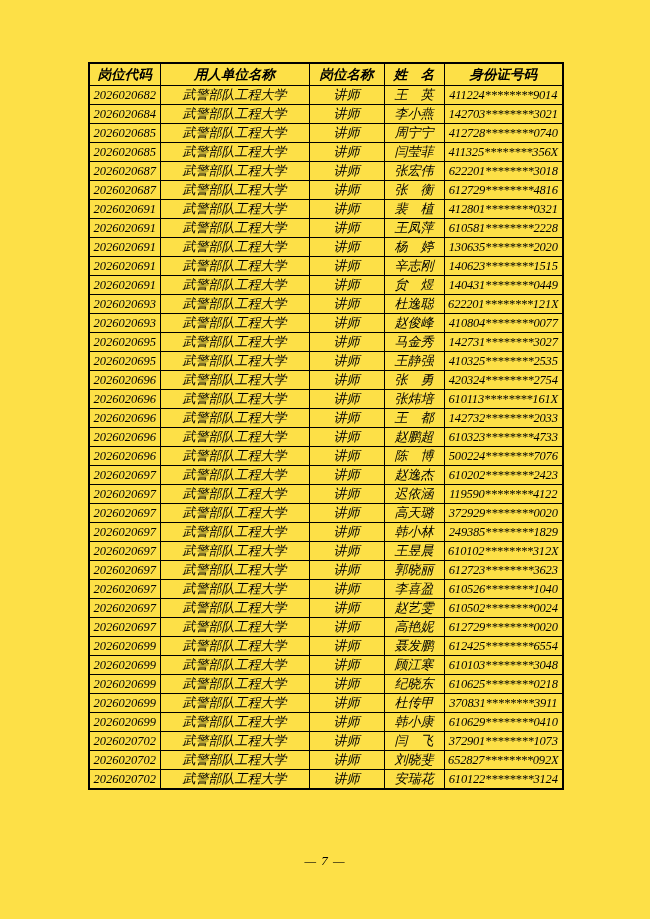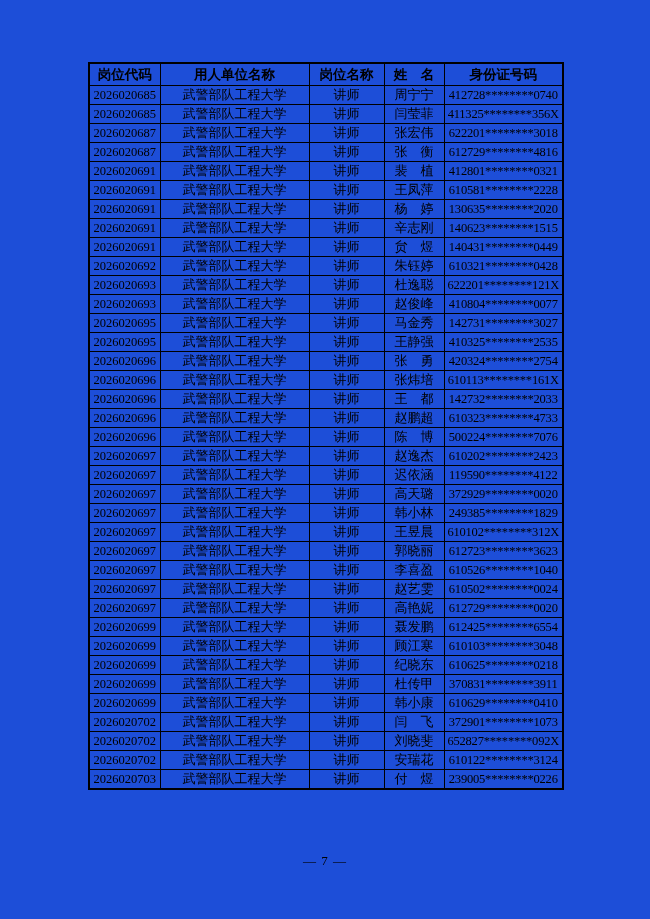--- a/index.html
+++ b/index.html
@@ -12,21 +12,22 @@
     height: 919px;
     position: relative;
     font-family: "Liberation Serif", "DejaVu Serif", serif;
     color: #000000;
   }
   .page {
     position: absolute;
     left: 0; top: 0;
     width: 650px;
     height: 919px;
-    background: #1d4ed8;
+    background: #fde047;
+    font-style: italic;
   }
   table.roster {
     position: absolute;
     left: 88px;
     top: 62px;
     width: 474px;
     border-collapse: collapse;
     table-layout: fixed;
     border: 2px solid #000000;
   }
@@ -83,20 +84,34 @@
       <tr>
         <th>岗位代码</th>
         <th>用人单位名称</th>
         <th>岗位名称</th>
         <th>姓　名</th>
         <th>身份证号码</th>
       </tr>
     </thead>
     <tbody>
         <tr>
+          <td class="cell-position-code">2026020682</td>
+          <td class="cell-employer-name">武警部队工程大学</td>
+          <td class="cell-position-name">讲师</td>
+          <td class="cell-name">王　英</td>
+          <td class="cell-id-number">411224********9014</td>
+        </tr>
+        <tr>
+          <td class="cell-position-code">2026020684</td>
+          <td class="cell-employer-name">武警部队工程大学</td>
+          <td class="cell-position-name">讲师</td>
+          <td class="cell-name">李小燕</td>
+          <td class="cell-id-number">142703********3021</td>
+        </tr>
+        <tr>
           <td class="cell-position-code">2026020685</td>
           <td class="cell-employer-name">武警部队工程大学</td>
           <td class="cell-position-name">讲师</td>
           <td class="cell-name">周宁宁</td>
           <td class="cell-id-number">412728********0740</td>
         </tr>
         <tr>
           <td class="cell-position-code">2026020685</td>
           <td class="cell-employer-name">武警部队工程大学</td>
           <td class="cell-position-name">讲师</td>
@@ -146,27 +161,20 @@
           <td class="cell-id-number">140623********1515</td>
         </tr>
         <tr>
           <td class="cell-position-code">2026020691</td>
           <td class="cell-employer-name">武警部队工程大学</td>
           <td class="cell-position-name">讲师</td>
           <td class="cell-name">贠　煜</td>
           <td class="cell-id-number">140431********0449</td>
         </tr>
         <tr>
-          <td class="cell-position-code">2026020692</td>
-          <td class="cell-employer-name">武警部队工程大学</td>
-          <td class="cell-position-name">讲师</td>
-          <td class="cell-name">朱钰婷</td>
-          <td class="cell-id-number">610321********0428</td>
-        </tr>
-        <tr>
           <td class="cell-position-code">2026020693</td>
           <td class="cell-employer-name">武警部队工程大学</td>
           <td class="cell-position-name">讲师</td>
           <td class="cell-name">杜逸聪</td>
           <td class="cell-id-number">622201********121X</td>
         </tr>
         <tr>
           <td class="cell-position-code">2026020693</td>
           <td class="cell-employer-name">武警部队工程大学</td>
           <td class="cell-position-name">讲师</td>
@@ -334,25 +342,18 @@
           <td class="cell-name">刘晓斐</td>
           <td class="cell-id-number">652827********092X</td>
         </tr>
         <tr>
           <td class="cell-position-code">2026020702</td>
           <td class="cell-employer-name">武警部队工程大学</td>
           <td class="cell-position-name">讲师</td>
           <td class="cell-name">安瑞花</td>
           <td class="cell-id-number">610122********3124</td>
         </tr>
-        <tr>
-          <td class="cell-position-code">2026020703</td>
-          <td class="cell-employer-name">武警部队工程大学</td>
-          <td class="cell-position-name">讲师</td>
-          <td class="cell-name">付　煜</td>
-          <td class="cell-id-number">239005********0226</td>
-        </tr>
       </tbody>
   </table>
 
   <div class="page-footer">— 7 —</div>
 
 </div>
 
 </body></html>

